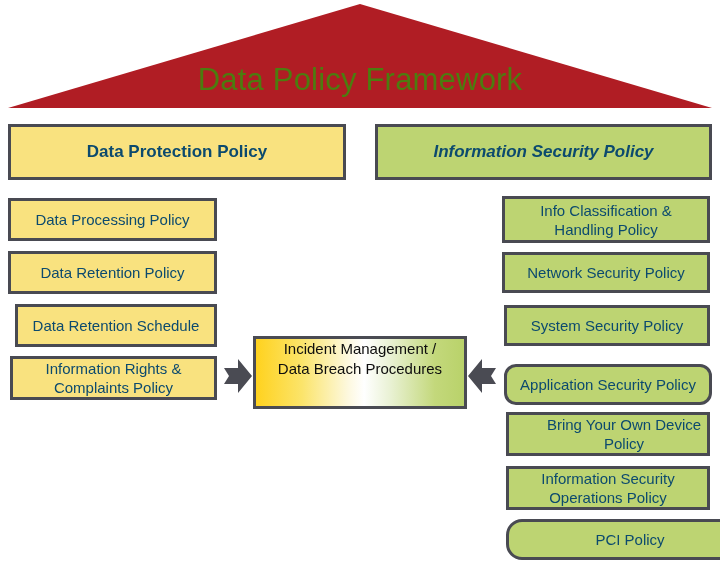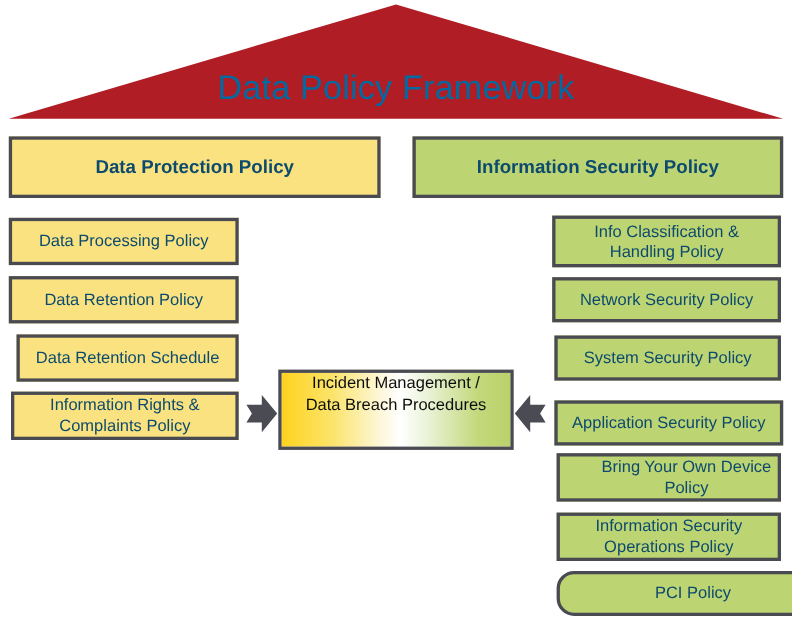--- a/index.html
+++ b/index.html
@@ -27,21 +27,21 @@
     top: 0;
     width: 720px;
     height: 118px;
   }
   #roof-title {
     position: absolute;
     left: 0;
     top: 62px;
     width: 720px;
     text-align: center;
-    color: #0369a1;
+    color: #4d7c0f;
     font-size: 31px;
     font-weight: 400;
     letter-spacing: 0.2px;
     line-height: 36px;
     white-space: nowrap;
   }
 
   
   .pbox {
     position: absolute;
@@ -104,21 +104,21 @@
 
   <svg id="roof" viewBox="0 0 720 118">
     <polygon points="360,4 712,108 8,108" fill="#b01d24"></polygon>
   </svg>
   <div id="roof-title">Data Policy Framework</div>
 
   <div class="pbox yellow header-box" style="left:8px; top:124px; width:338px; height:56px;">
     <span class="txt">Data Protection Policy</span>
   </div>
 
-  <div class="pbox green header-box" style="left:375px; top:124px; width:337px; height:56px;">
+  <div class="pbox green header-box" style="left:375px; top:124px; width:337px; height:56px;font-style:italic;">
     <span class="txt">Information Security Policy</span>
   </div>
 
   <div class="pbox yellow" style="left:8px; top:251px; width:209px; height:43px;">
     <div>
       <span class="txt">Data Retention Policy</span>
     </div>
   </div>
 
   <div class="pbox yellow" style="left:8px; top:198px; width:209px; height:43px;">
@@ -153,21 +153,21 @@
       <span class="txt">Network Security Policy</span>
     </div>
   </div>
 
   <div class="pbox green" style="left:504px; top:305px; width:206px; height:41px;text-align:center;">
     <div>
       <span class="txt">System Security Policy</span>
     </div>
   </div>
 
-  <div class="pbox green" style="left:504px; top:364px; width:208px; height:41px;">
+  <div class="pbox green" style="left:504px; top:364px; width:208px; height:41px;border-radius:12px;">
     <div>
       <span class="txt">Application Security Policy</span>
     </div>
   </div>
 
   <div class="pbox green" style="left:506px; top:412px; width:204px; height:44px;padding-left:36px;">
     <div>
       <span class="txt">Bring Your Own Device</span>
       <span class="txt">Policy</span>
     </div>

